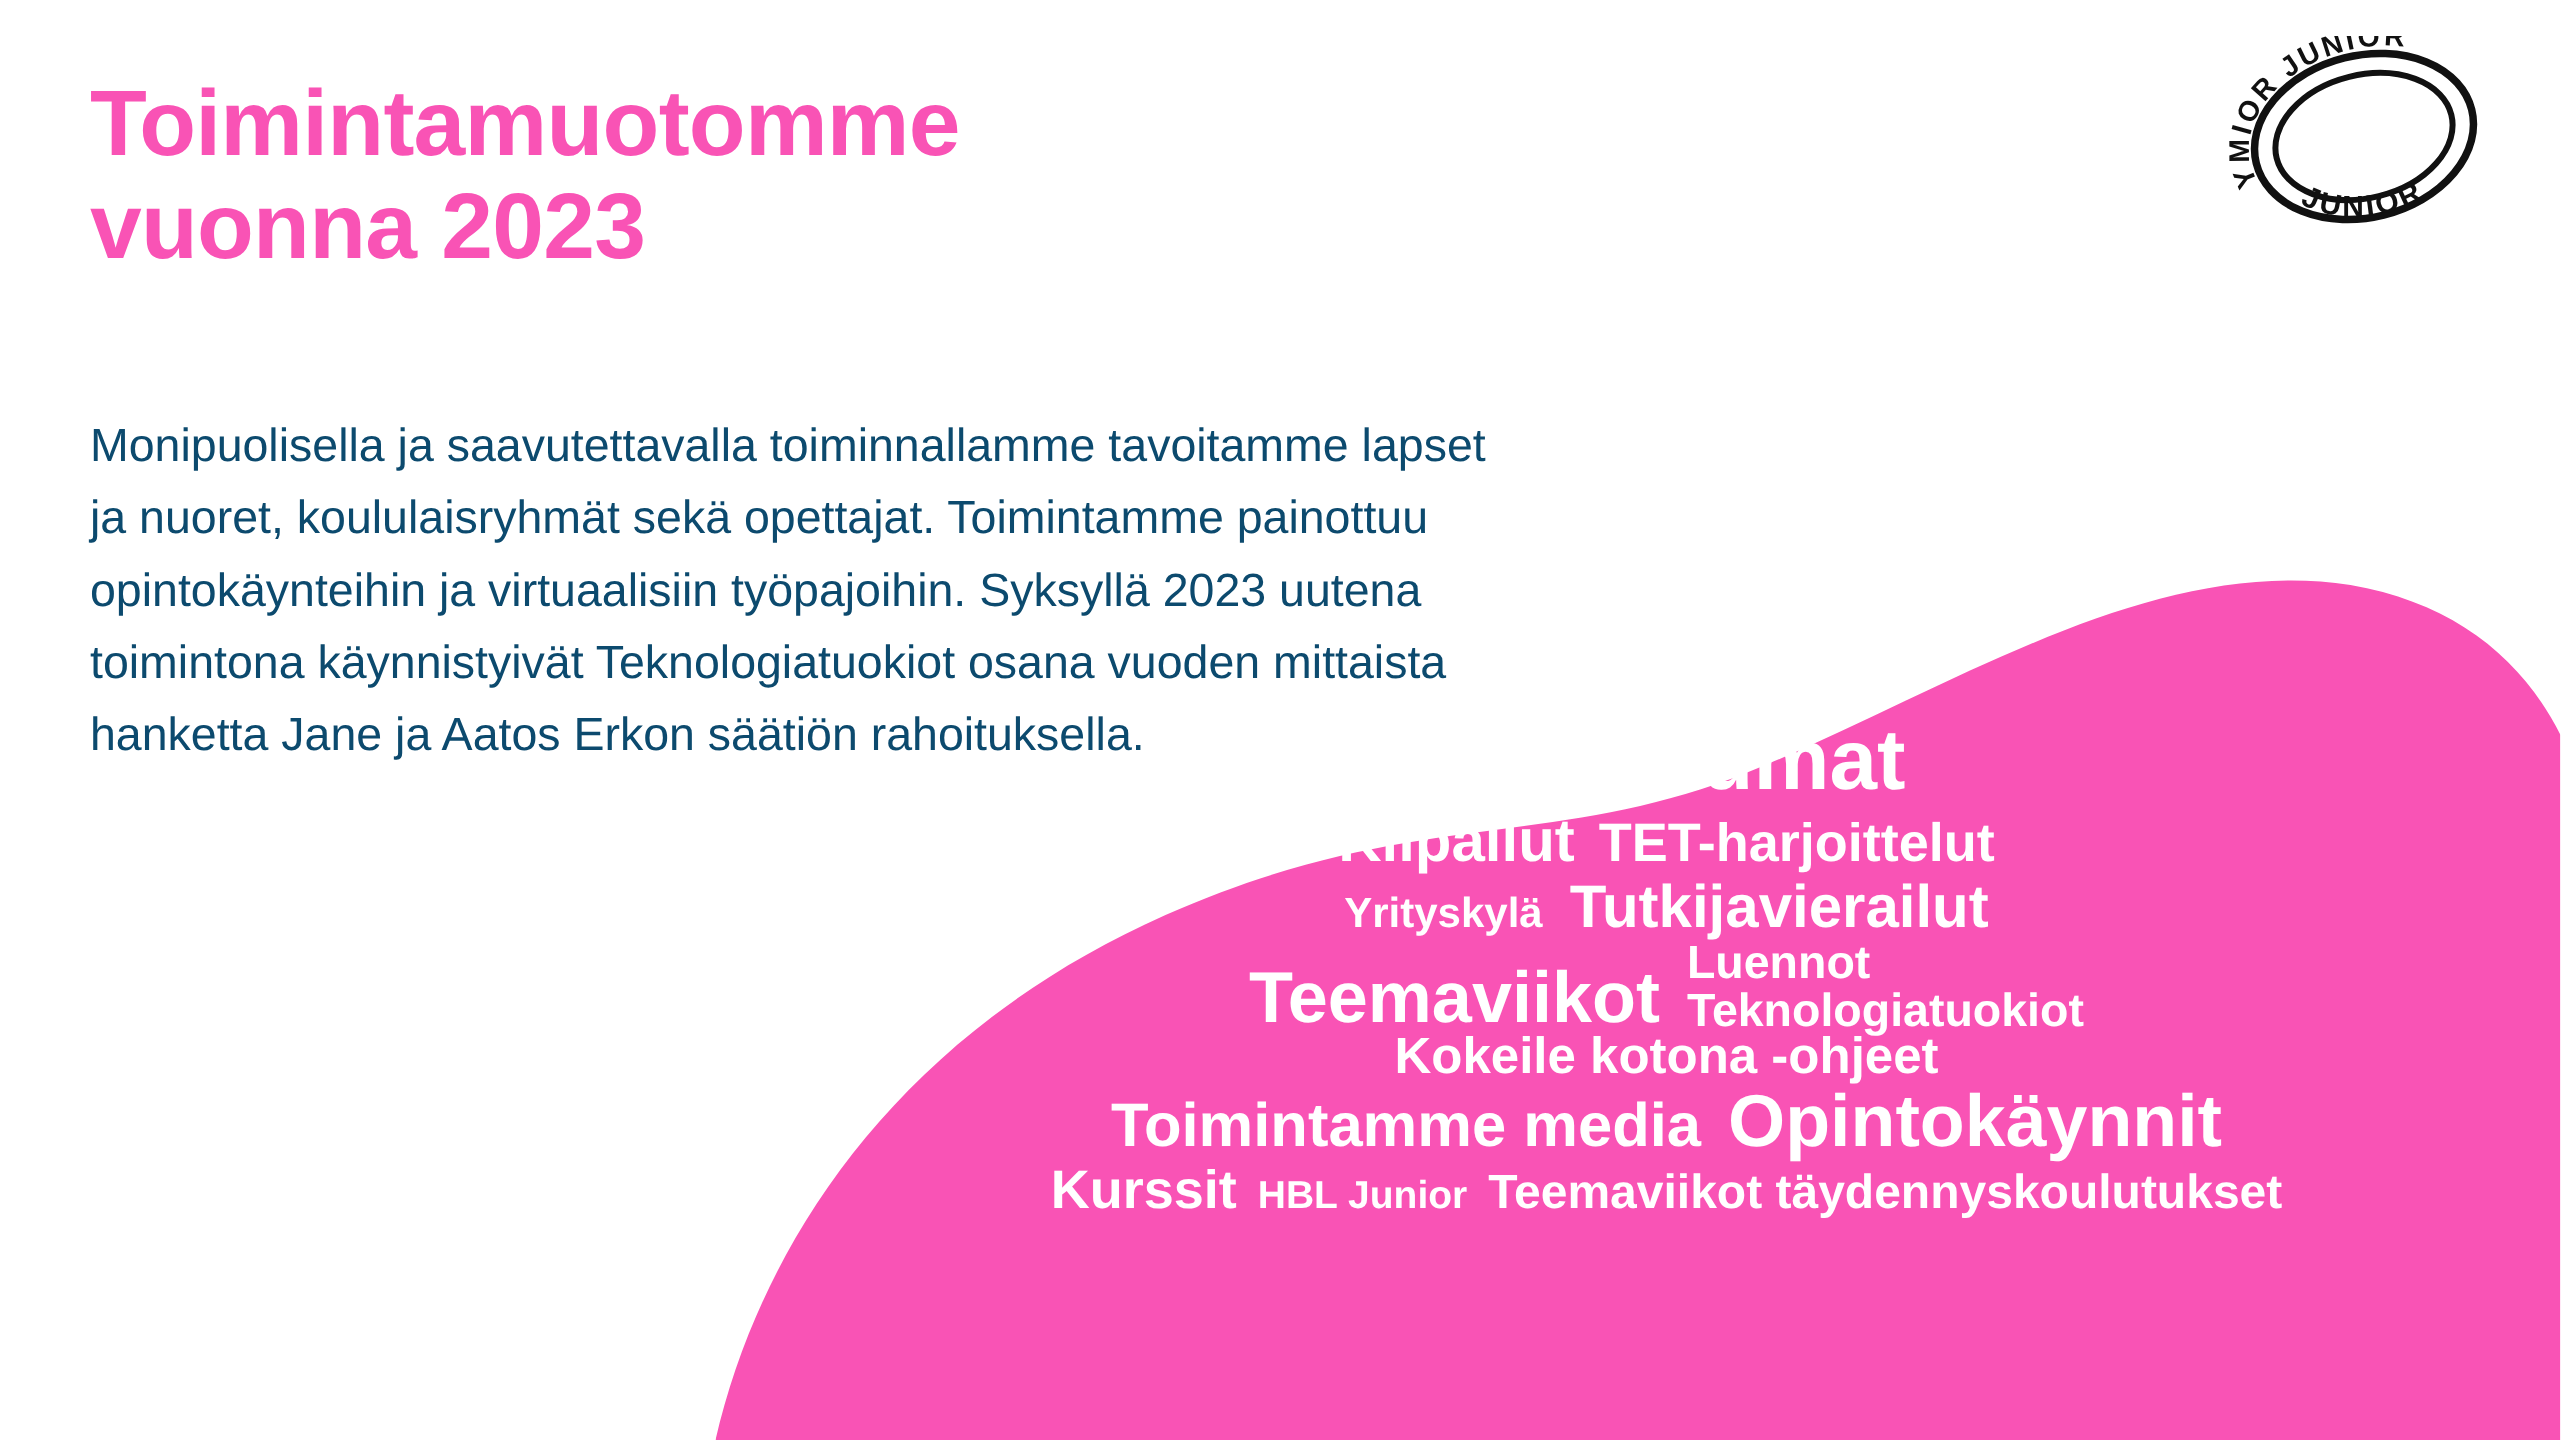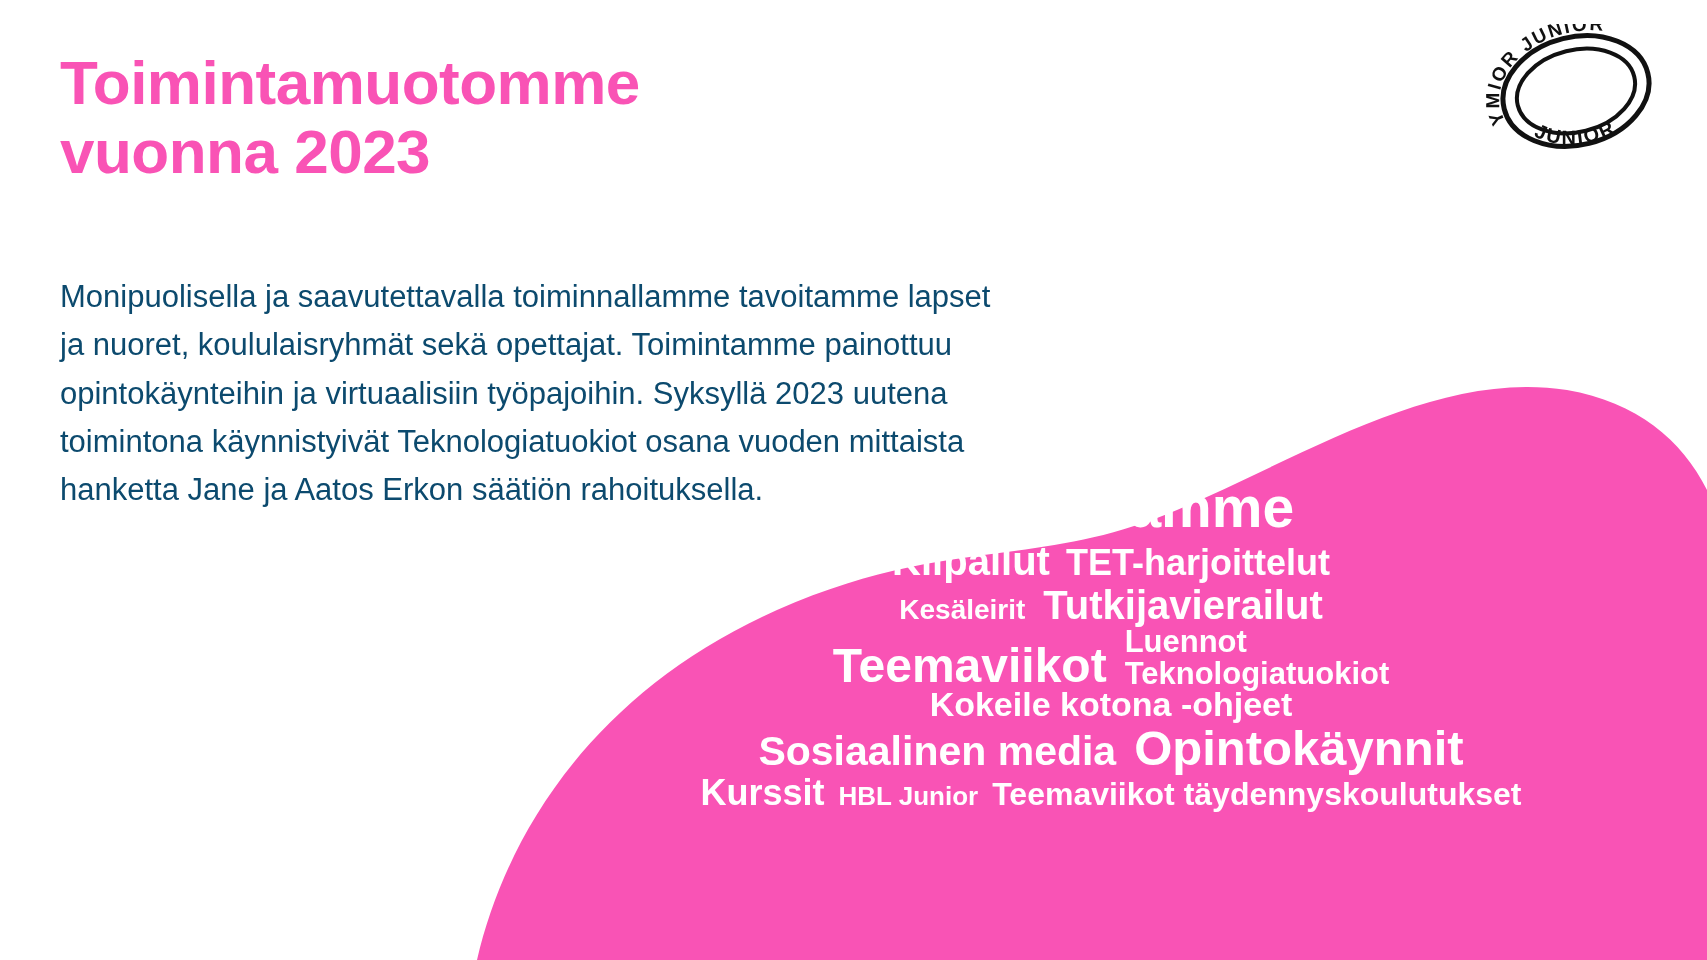--- a/index.html
+++ b/index.html
@@ -155,47 +155,47 @@
         <text font-family="'Liberation Sans', sans-serif" font-size="20" font-weight="800" fill="#111111" letter-spacing="2">
           <textPath href="#arcBottom" startOffset="20%">JUNIOR</textPath>
         </text>
       </g>
     </svg>
   </div>
 
   <div class="wordcloud">
 
     <div class="wc-row r1">
-      <span class="wc-word w0">Toimintamme</span>
+      <span class="wc-word w0">Tapahtumat</span>
     </div>
 
     <div class="wc-row r2">
       <span class="wc-word w0">Kilpailut</span>
       <span class="wc-word w1">TET-harjoittelut</span>
     </div>
 
     <div class="wc-row r3">
-      <span class="wc-word w1">Kesäleirit</span>
+      <span class="wc-word w1">Yrityskylä</span>
       <span class="wc-word w2">Tutkijavierailut</span>
     </div>
 
     <div class="wc-row r4">
       <span class="wc-word w0">Teemaviikot</span>
       <span class="col">
         <span class="wc-word w1">Luennot</span>
         <span class="wc-word w2">Teknologiatuokiot</span>
       </span>
     </div>
 
     <div class="wc-row r5">
       <span class="wc-word w1">Kokeile kotona -ohjeet</span>
     </div>
 
     <div class="wc-row r6">
-      <span class="wc-word w0">Sosiaalinen media</span>
+      <span class="wc-word w0">Toimintamme media</span>
       <span class="wc-word w1">Opintokäynnit</span>
     </div>
 
     <div class="wc-row r7">
       <span class="wc-word w0">Kurssit</span>
       <span class="wc-word w1">HBL Junior</span>
       <span class="wc-word w2">Teemaviikot täydennyskoulutukset</span>
     </div>
 
   </div>

